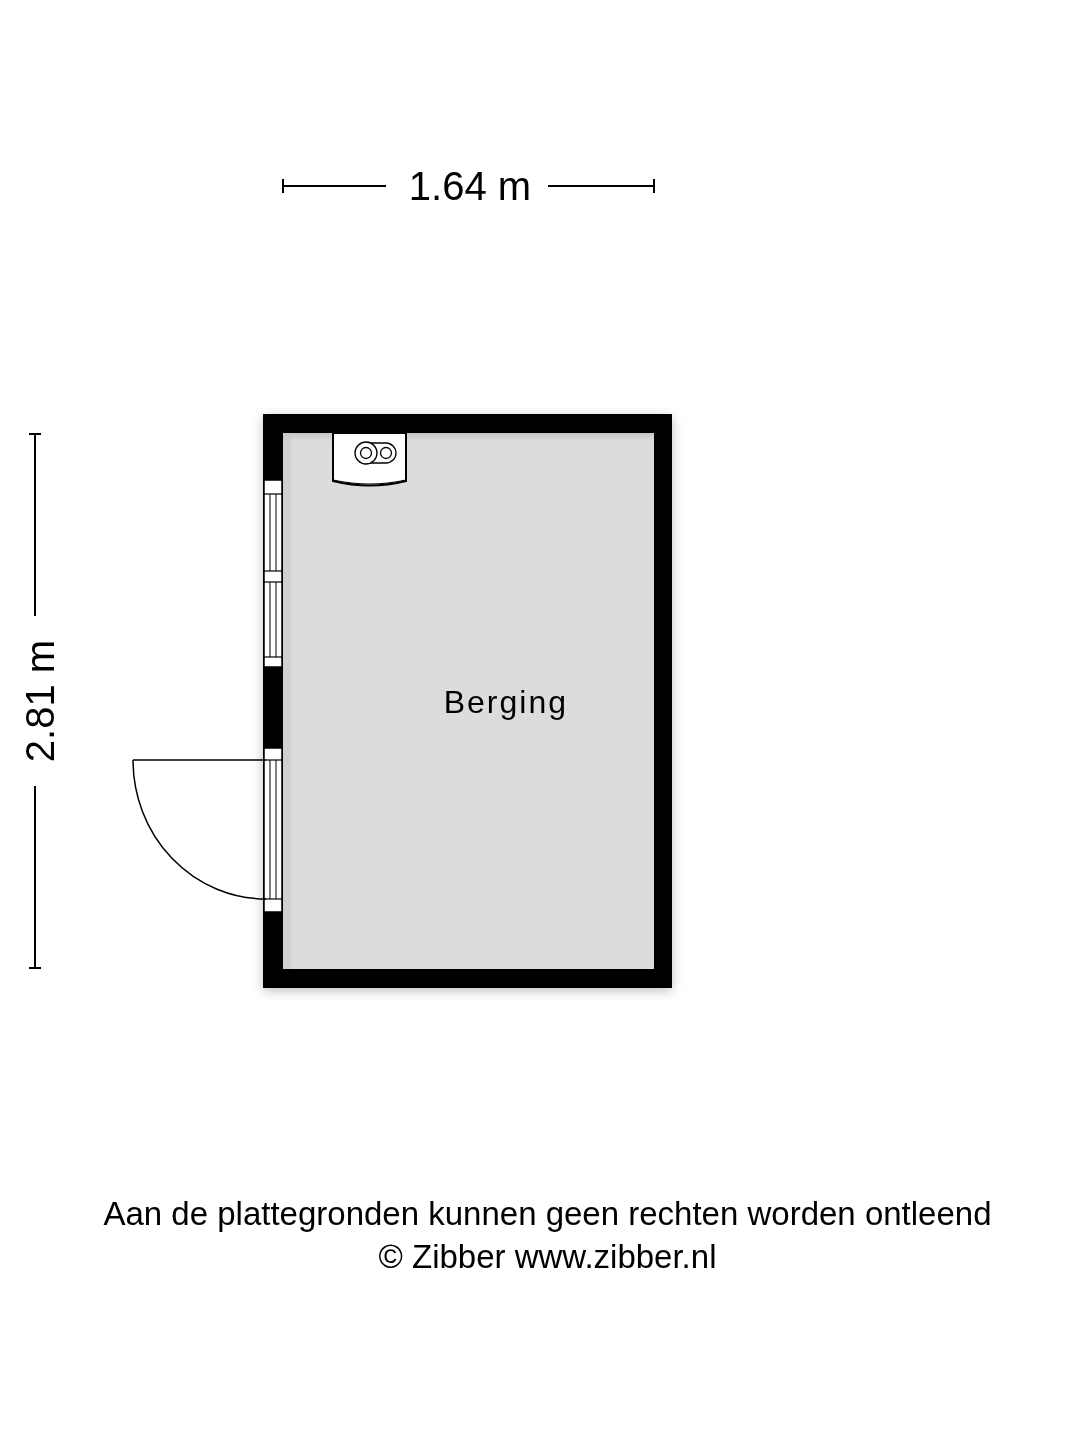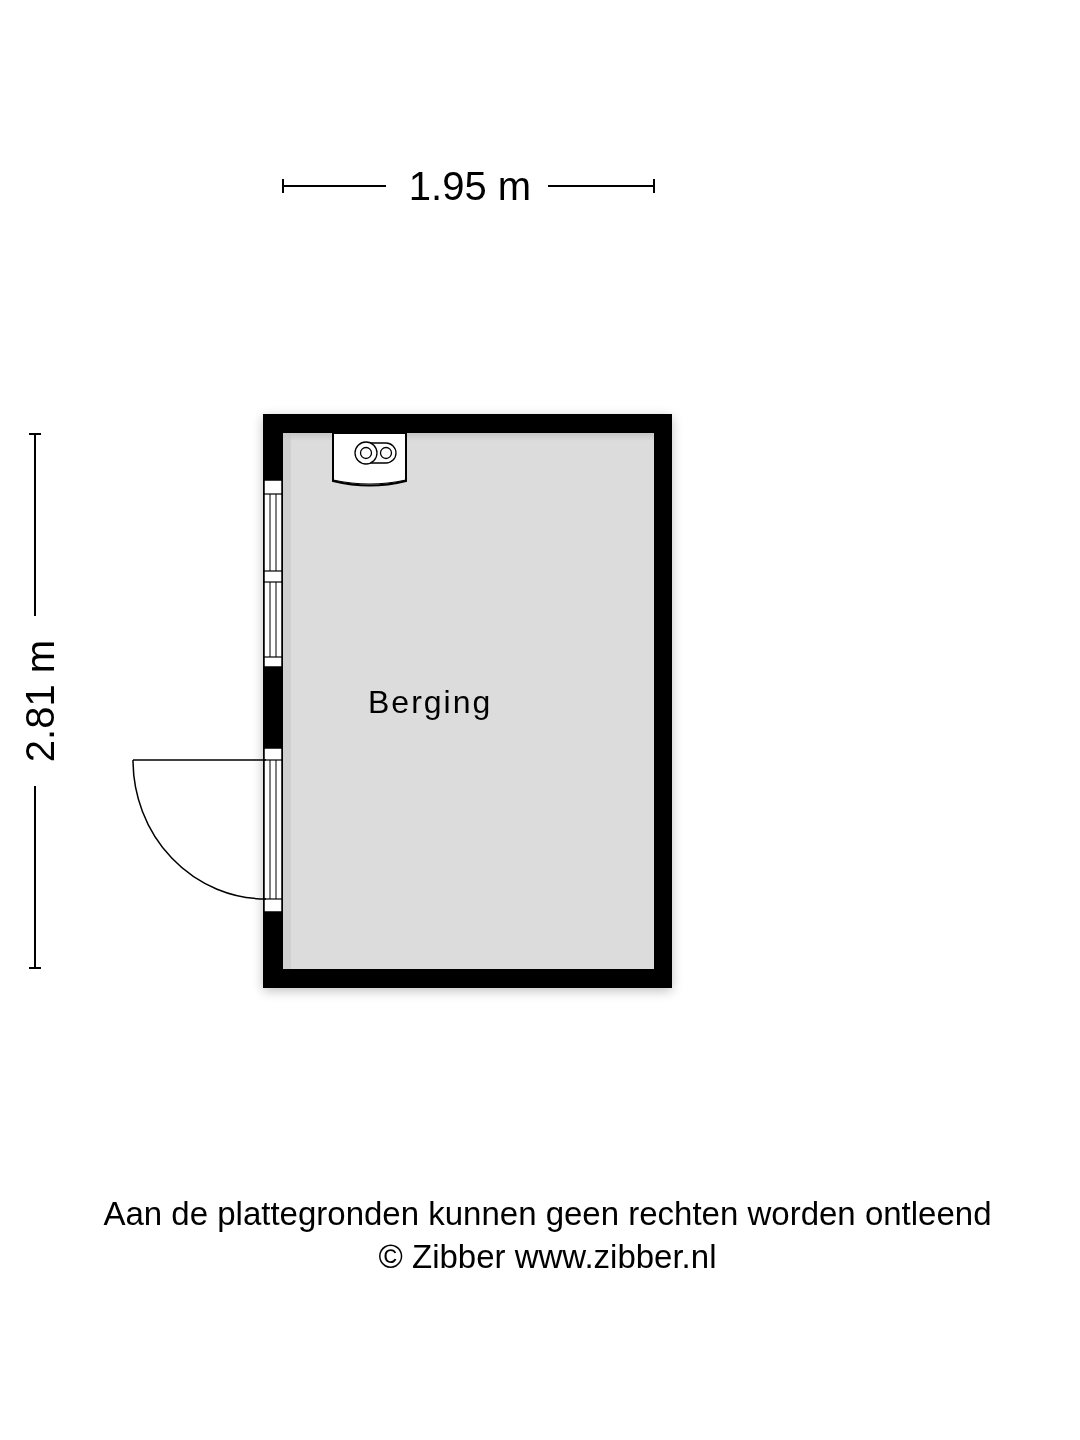--- a/index.html
+++ b/index.html
@@ -1,19 +1,19 @@
 <!DOCTYPE html>
 <html><head>
   <meta charset="utf-8">
   <style>
     html, body { margin: 0; padding: 0; background: #ffffff; }
     body { width: 1080px; height: 1440px; position: relative; overflow: hidden; font-family: "Liberation Sans", "DejaVu Sans", sans-serif; color: #000; }
     .dim-h-label { position: absolute; left: 390px; top: 160px; width: 160px; text-align: center; font-size: 40px; line-height: 52px; }
     .dim-v-label { position: absolute; left: -40px; top: 675px; width: 160px; height: 52px; text-align: center; font-size: 40px; line-height: 52px; transform: rotate(-90deg); transform-origin: 50% 50%; }
-    .room-label { position: absolute; left: 368px; top: 680px; width: 200px; text-align: left; font-size: 32px; letter-spacing: 2px; line-height: 44px; }
+    .room-label { position: absolute; left: 368px; top: 680px; width: 200px; text-align: right; font-size: 32px; letter-spacing: 2px; line-height: 44px; }
     .disclaimer { position: absolute; left: 0; width: 1095px; text-align: center; font-size: 33px; line-height: 42px; }
     svg { position: absolute; left: 0; top: 0; }
   </style>
 </head>
 <body>
 
 <svg width="1080" height="1440" viewBox="0 0 1080 1440">
   <defs>
     <filter id="shadow" x="-10%" y="-10%" width="120%" height="120%">
       <feGaussianBlur in="SourceAlpha" stdDeviation="6"></feGaussianBlur>
@@ -80,18 +80,18 @@
   <g>
     <path d="M333 433 L406 433 L406 481 Q370 490 333 481 Z" fill="#fff" stroke="#000" stroke-width="2"></path>
     <path d="M333 480 Q370 488 406 480" fill="none" stroke="#000" stroke-width="1.2"></path>
     <rect x="356" y="443" width="40" height="20" rx="10" fill="none" stroke="#000" stroke-width="1.3"></rect>
     <circle cx="366" cy="453" r="11" fill="#fff" stroke="#000" stroke-width="1.3"></circle>
     <circle cx="366" cy="453" r="5.5" fill="none" stroke="#000" stroke-width="1.3"></circle>
     <circle cx="386" cy="453" r="5.5" fill="none" stroke="#000" stroke-width="1.3"></circle>
   </g>
 </svg>
 
-<div class="dim-h-label">1.95 m</div>
+<div class="dim-h-label">1.64 m</div>
 <div class="dim-v-label">2.81 m</div>
 <div class="room-label">Berging</div>
 
 <div class="disclaimer" style="top:1193px;">Aan de plattegronden kunnen geen rechten worden ontleend</div>
 <div class="disclaimer" style="top:1236px;">© Zibber www.zibber.nl</div>
 
 </body></html>

